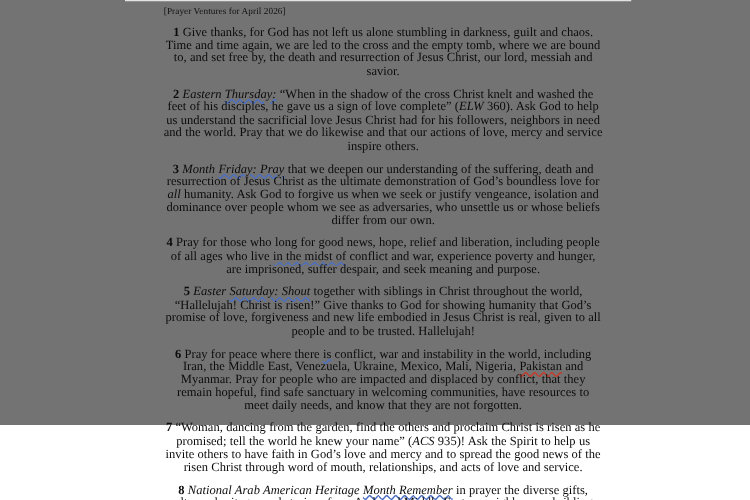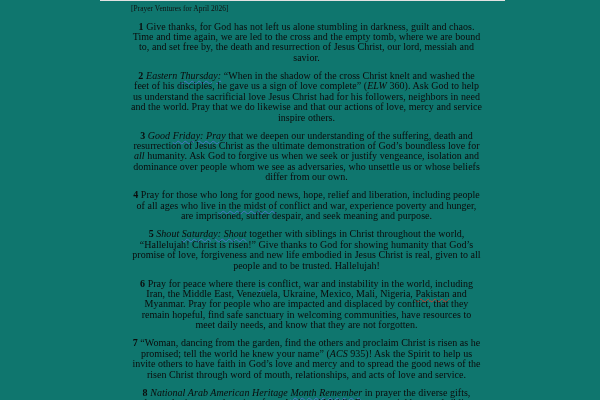--- a/index.html
+++ b/index.html
@@ -12,22 +12,22 @@
     background: #ffffff;
   }
   body {
     font-family: "Liberation Serif", "DejaVu Serif", serif;
     color: #000000;
   }
 
   #page-root {
     position: relative;
     width: 600px;
-    height: 400px;
-    background: #0f766e;
+    height: 340px;
+    background: #737373;
   }
 
   
   .page-edge-line {
     position: absolute;
     left: 100px;
     top: 0px;
     width: 405px;
     height: 1px;
     background: #e2e2e2;
@@ -98,31 +98,31 @@
     </p>
 
     <p class="prayer-item">
       <span class="item-num">2</span>
       <span class="ital">Eastern</span>
       <span class="ital sq-blue">Thursday:</span><span> “When in the shadow of the cross Christ knelt and washed the feet of his disciples, he gave us a sign of love complete” (<span class="ital">ELW</span><span> 360).</span> Ask God to help us understand the sacrificial love Jesus Christ had for his followers, neighbors in need and the world. Pray that we do likewise and that our actions of love, mercy and service inspire others.</span>
     </p>
 
     <p class="prayer-item">
       <span class="item-num">3</span>
-      <span class="ital">Good</span>
+      <span class="ital">Month</span>
       <span class="ital sq-blue">Friday:  Pray</span><span> that we deepen our understanding of the suffering, death and resurrection of Jesus Christ as the ultimate demonstration of God’s boundless love for <span class="ital">all</span> humanity. Ask God to forgive us when we seek or justify vengeance, isolation and dominance over people whom we see as adversaries, who unsettle us or whose beliefs differ from our own.</span>
     </p>
 
     <p class="prayer-item">
       <span class="item-num">4</span><span> Pray for those who long for good news, hope, relief and liberation, including people of all ages who live <span class="sq-blue">in the midst of</span> conflict and war, experience poverty and hunger, are imprisoned, suffer despair, and seek meaning and purpose.</span>
     </p>
 
     <p class="prayer-item">
       <span class="item-num">5</span>
-      <span class="ital">Shout</span>
+      <span class="ital">Easter</span>
       <span class="ital sq-blue">Saturday:  Shout</span><span> together with siblings in Christ throughout the world, “Hallelujah! Christ is risen!” Give thanks to God for showing humanity that God’s promise of love, forgiveness and new life embodied in Jesus Christ is real, given to all people and to be trusted. Hallelujah!</span>
     </p>
 
     <p class="prayer-item">
       <span class="item-num">6</span><span> Pray for peace where there <span class="sq-blue">is</span> conflict, war and instability in the world, including Iran, the Middle East, Venezuela, Ukraine, Mexico, Mali, Nigeria, <span class="sq-red">Pakistan</span> and Myanmar. Pray for people who are impacted and displaced by conflict, that they remain hopeful, find safe sanctuary in welcoming communities, have resources to meet daily needs, and know that they are not forgotten.</span>
     </p>
 
     <p class="prayer-item">
       <span class="item-num">7</span><span> “Woman, dancing from the garden, find the others and proclaim Christ is risen as he promised; tell the world he knew your name” (<span class="ital">ACS</span><span> 935)!</span> Ask the Spirit to help us invite others to have faith in God’s love and mercy and to spread the good news of the risen Christ through word of mouth, relationships, and acts of love and service.</span>
     </p>

